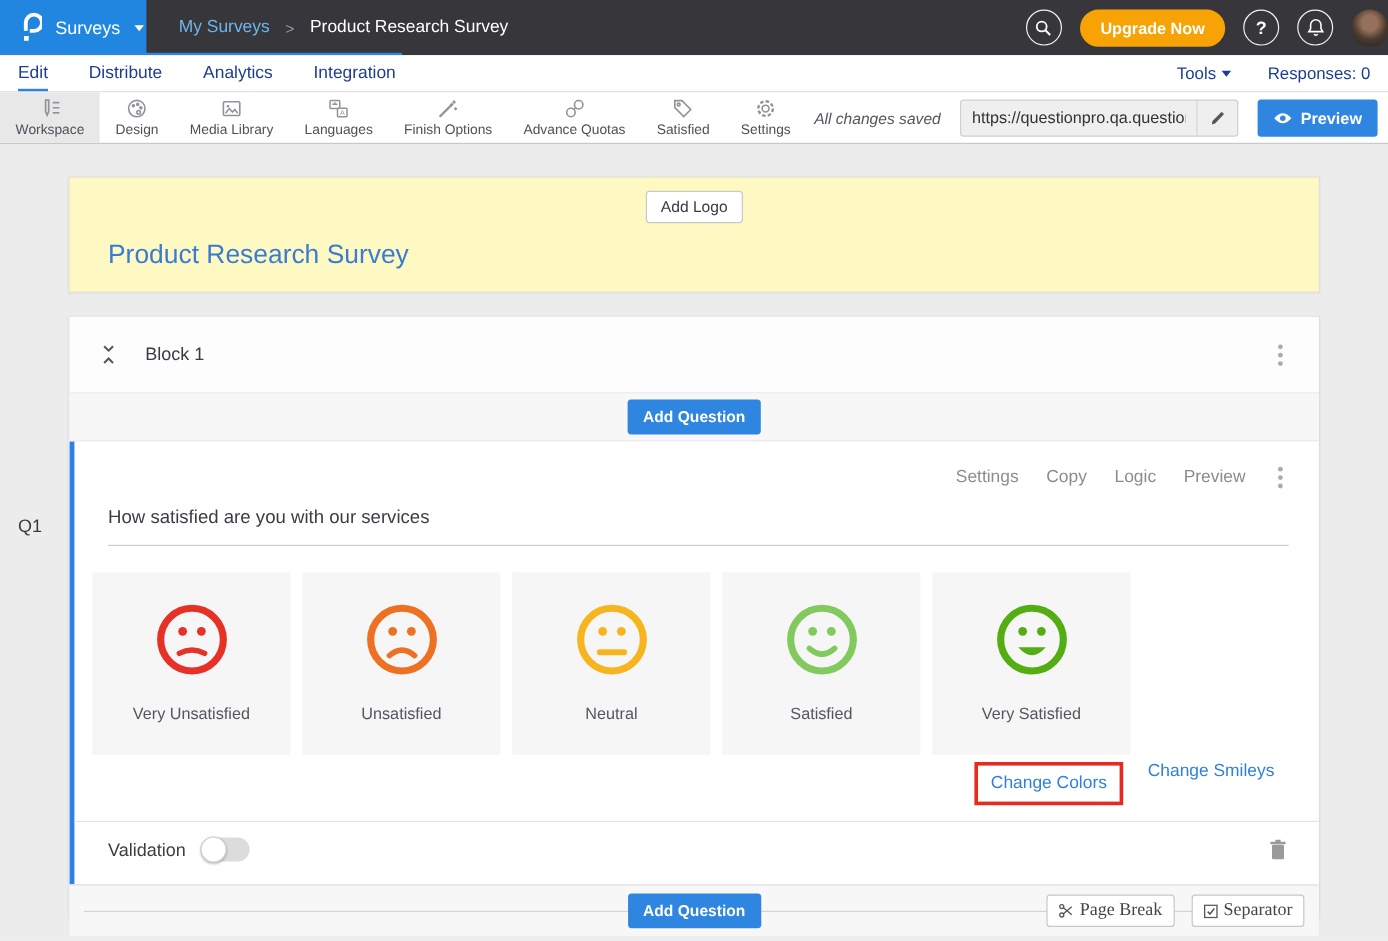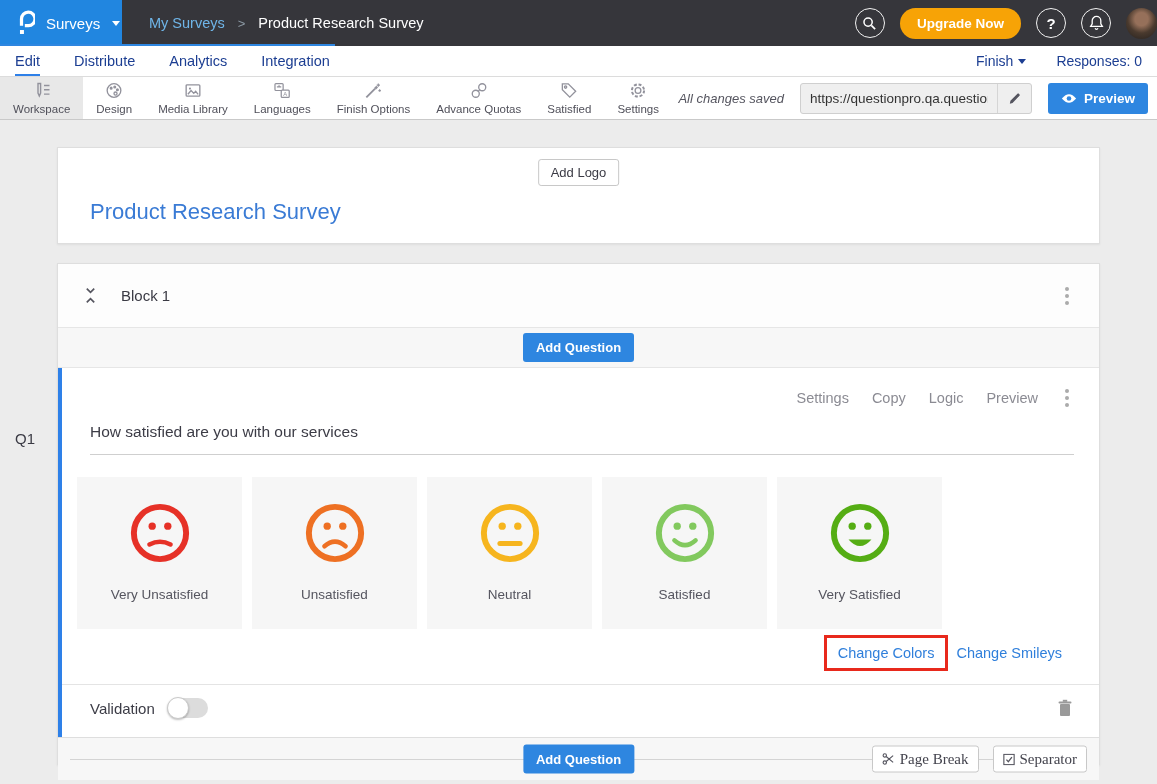--- a/index.html
+++ b/index.html
@@ -37,21 +37,21 @@
   .tool-item.active { background:#e8e8e8; }
   .tool-item svg, .tool-item .gear { height:19px; }
   .toolbar-right { margin-left:auto; display:flex; align-items:center; gap:16px; padding-right:9px; }
   .save-status { font-style:italic; color:#55555f; font-size:13px; }
   .url-group { display:flex; align-items:center; height:31px; background:#efefef; border:1px solid #cfcfcf; border-radius:3px; overflow:hidden; }
   .url-input { width:196px; height:100%; border:none; background:transparent; padding:0 9px; font-size:13.5px; color:#333; font-family:"Liberation Sans",sans-serif; }
   .pencil-btn { width:34px; height:100%; border-left:1px solid #d5d5d5; display:flex; align-items:center; justify-content:center; cursor:pointer; }
   .preview-btn { height:31px; padding:0 13px; background:#2e86e0; border:none; border-radius:3px; color:#fff; font-size:13.5px; font-weight:bold; display:flex; align-items:center; gap:7px; cursor:pointer; font-family:"Liberation Sans",sans-serif; }
 
   
-  .survey-card { position:absolute; left:57px; top:147px; width:1043px; height:97px; background:#ffffff; border:1px solid #dedede; box-shadow:0 1px 2px rgba(0,0,0,.06); }
+  .survey-card { position:absolute; left:57px; top:147px; width:1043px; height:97px; background:#fef9c3; border:1px solid #dedede; box-shadow:0 1px 2px rgba(0,0,0,.06); }
   .add-logo-btn { position:absolute; top:11px; left:50%; transform:translateX(-50%); background:#fff; border:1px solid #c8c8c8; border-radius:3px; padding:5px 12px; font-size:13px; color:#3a3a44; cursor:pointer; font-family:"Liberation Sans",sans-serif; }
   .survey-title { position:absolute; left:32px; bottom:18px; font-size:22px; color:#3a7bd5; }
 
   
   .block-card { position:absolute; left:57px; top:263px; width:1043px; height:502px; background:#fff; border:1px solid #dedede; box-shadow:0 1px 2px rgba(0,0,0,.06); }
   .block-header { height:64px; background:#fdfdfd; border-bottom:1px solid #e6e6e6; display:flex; align-items:center; padding:0 26px; gap:24px; }
   .block-title { font-size:15px; color:#3a3a44; }
   .dots { display:flex; flex-direction:column; gap:3px; cursor:pointer; margin-left:auto; padding:4px; }
   .dots span { width:4px; height:4px; border-radius:50%; background:#ababab; }
   .addq-bar { height:40px; background:#f7f7f7; border-bottom:1px solid #e6e6e6; display:flex; align-items:center; justify-content:center; }
@@ -60,21 +60,21 @@
   
   .question-section { position:relative; height:369px; background:#fff; border-left:4px solid #2e80e8; }
   .q-links { display:flex; justify-content:flex-end; align-items:center; gap:23px; padding:17px 26px 0 0; color:#8b8b93; font-size:14.5px; }
   .q-links .lnk { cursor:pointer; }
   .q-links .dots { margin-left:0; }
   .q-number { position:absolute; left:-47px; top:62px; font-size:15px; color:#3a3a44; font-weight:500; }
   .q-text { margin:12px 25px 0 28px; padding-bottom:13px; border-bottom:1px solid #cfcfcf; font-size:15.5px; font-weight:500; color:#3c3c46; cursor:text; }
   .smiley-row { display:flex; gap:10px; margin:22px 0 0 15px; }
   .smiley-card { width:165px; height:152px; background:#f6f6f6; display:flex; flex-direction:column; align-items:center; padding-top:23px; gap:21px; cursor:pointer; }
   .smiley-label { font-size:13.5px; color:#55555f; }
-  .change-row { display:flex; justify-content:flex-end; align-items:center; margin:6px 37px 0 0; font-size:14.5px; color:#2f7fdb; }
+  .change-row { display:flex; justify-content:flex-end; align-items:flex-start; margin:6px 37px 0 0; font-size:14.5px; color:#2f7fdb;gap:12px; }
   .annotation-box { border:3px solid #e8291c; padding:7px 11px; margin-right:8px; background:#fff; }
   .link-blue { color:#2f7fdb; cursor:pointer; }
   .validation-row { margin-top:13px; border-top:1px solid #e4e4e4; padding:13px 26px 0 28px; display:flex; align-items:center; }
   .validation-label { font-size:15px; color:#3c3c46; margin-right:13px; }
   .toggle { width:40px; height:20px; border-radius:10px; background:#dcdcdc; position:relative; cursor:pointer; }
   .toggle .knob { position:absolute; left:-1px; top:-1px; width:22px; height:22px; border-radius:50%; background:#fff; border:1px solid #c9c9c9; box-shadow:0 1px 2px rgba(0,0,0,.25); }
   .trash { margin-left:auto; cursor:pointer; }
 
   
   .footer-bar { position:relative; height:43px; background:#f7f7f7; border-top:1px solid #dedede; }
@@ -134,21 +134,21 @@
 
   <div class="navrow">
     <div class="nav-tabs">
       <span class="nav-tab active">Edit</span>
       <span class="nav-tab">Distribute</span>
       <span class="nav-tab">Analytics</span>
       <span class="nav-tab">Integration</span>
     </div>
     <div class="nav-right">
       <span class="item">
-          <span>Finish</span>
+          <span>Tools</span>
           <span class="caret-navy"></span>
         </span>
       <span class="item">Responses: 0</span>
     </div>
   </div>
 
   <div class="toolbar">
     <div class="tool-item active">
       <span>
         <svg width="20" height="19" viewBox="0 0 20 19" fill="none" stroke="#92929c" stroke-width="1.4">

